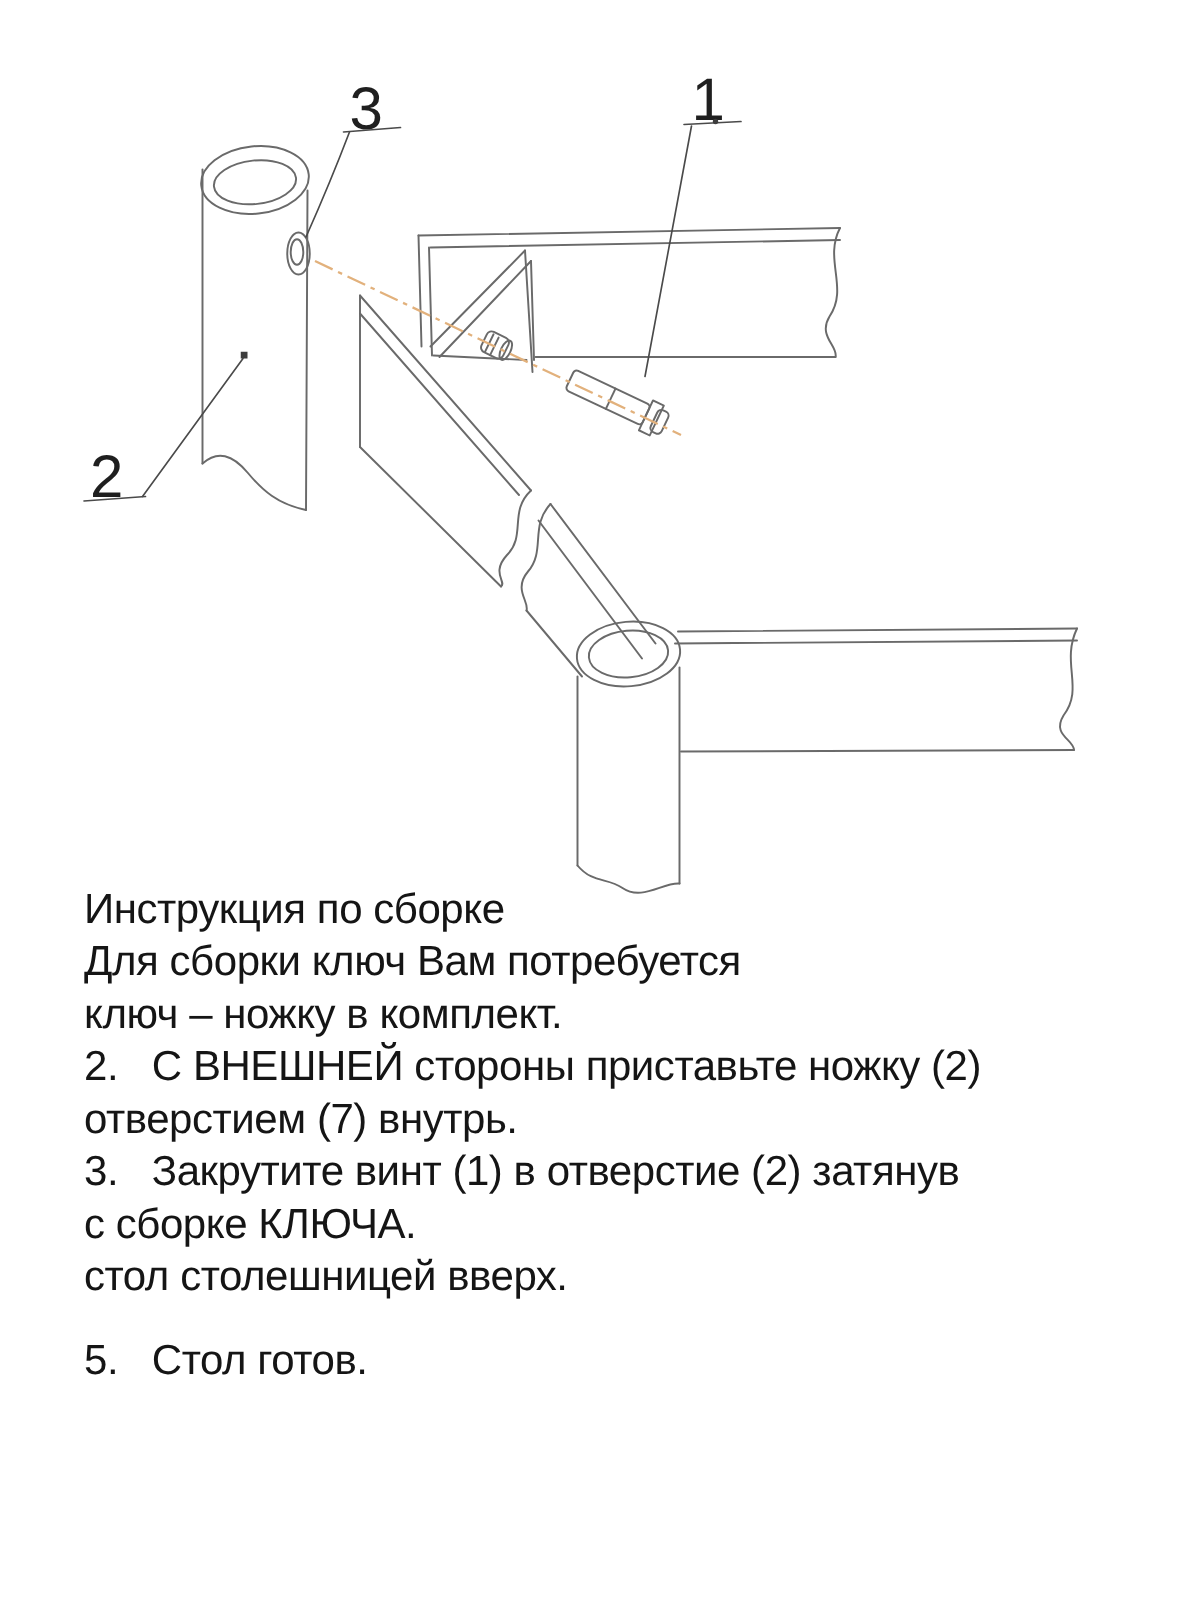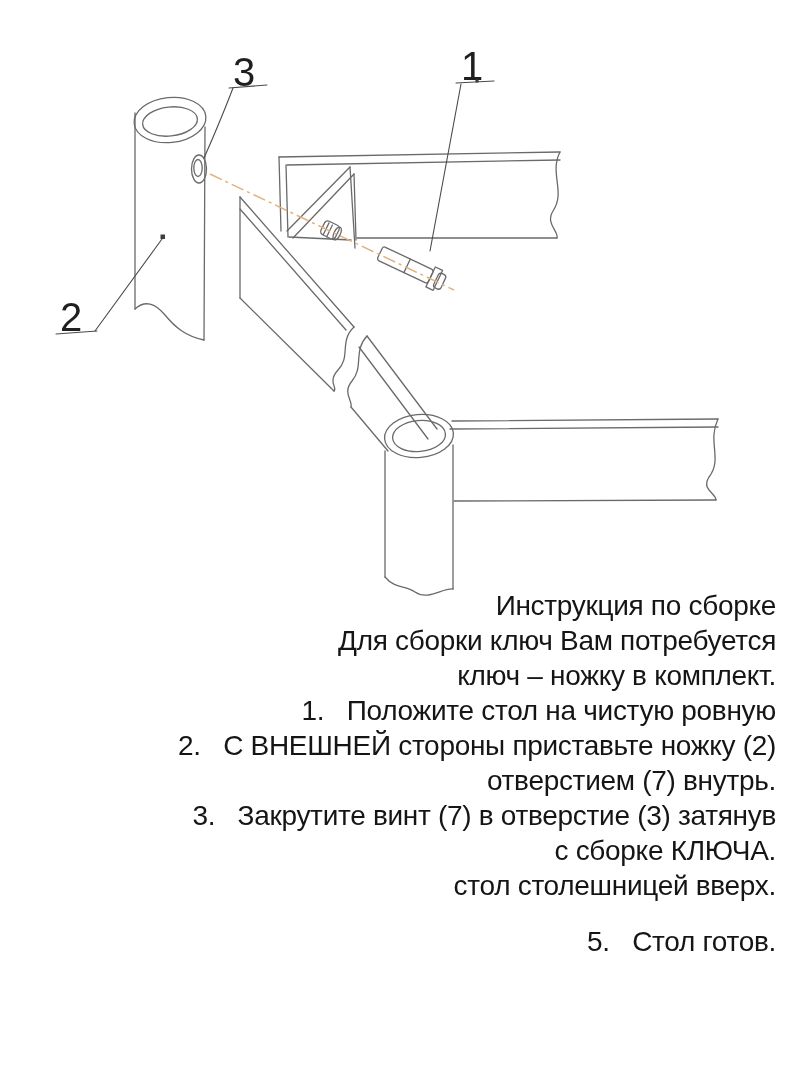--- a/index.html
+++ b/index.html
@@ -21,21 +21,21 @@
   svg text.callout{
     font-family:"Liberation Sans", sans-serif;
     font-size:40px;fill:var(--label);
   }
   .instructions{
     position:absolute;left:56px;top:588px;width:720px;
     color:var(--text);
   }
   .instructions .line{
     white-space:pre;
-    font-size:28px;line-height:35px;letter-spacing:-0.3px;text-align:right;
+    font-size:28px;line-height:35px;letter-spacing:-0.3px;
   }
   .instructions .line.gap{margin-top:21px;}
 </style>
 </head>
 <body>
 
 <div class="stage">
 
   <svg class="drawing" width="800" height="600" viewBox="0 0 800 600">
 
@@ -130,22 +130,21 @@
       <path class="leader" d="M456,83 L494,81"></path>
       <circle class="dot" cx="477" cy="81" r="1.8"></circle>
       <path class="leader" d="M461,84 L430,251"></path>
     </g>
   </svg>
 
   <div class="instructions">
       <div class="line">Инструкция по сборке</div>
       <div class="line">Для сборки ключ Вам потребуется</div>
       <div class="line">ключ – ножку в комплект.</div>
-      <div class="line">1.   Положите стол на чистую ровную</div>
       <div class="line">2.   С ВНЕШНЕЙ стороны приставьте ножку (2)</div>
       <div class="line">отверстием (7) внутрь.</div>
-      <div class="line">3.   Закрутите винт (7) в отверстие (3) затянув</div>
+      <div class="line">3.   Закрутите винт (1) в отверстие (2) затянув</div>
       <div class="line">с сборке КЛЮЧА.</div>
       <div class="line">стол столешницей вверх.</div>
       <div class="line gap">5.   Стол готов.</div>
     </div>
 
 </div>
 
 </body></html>

